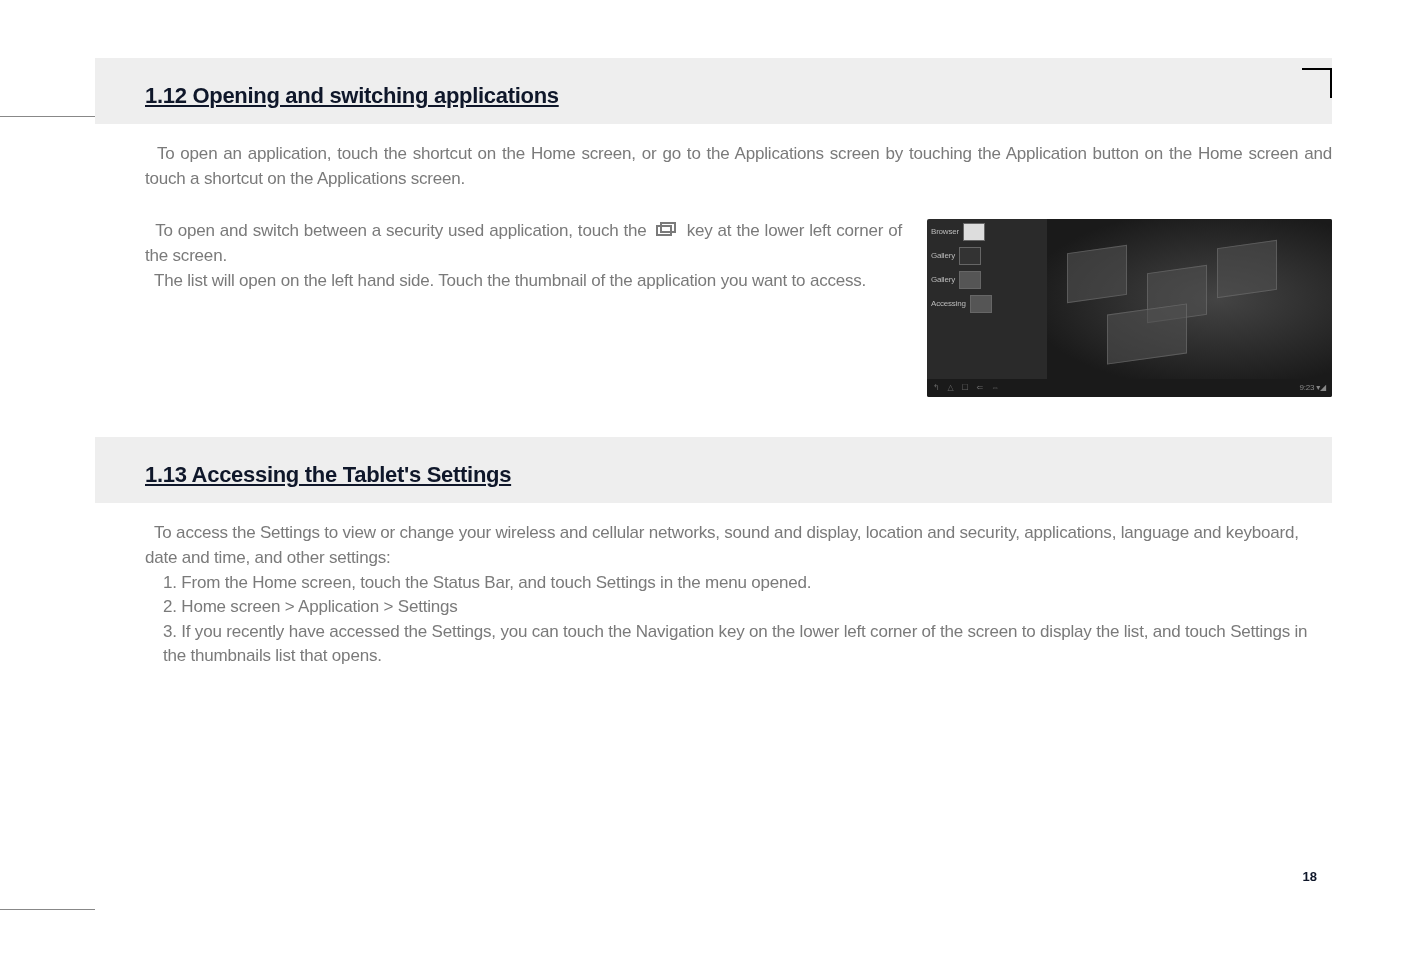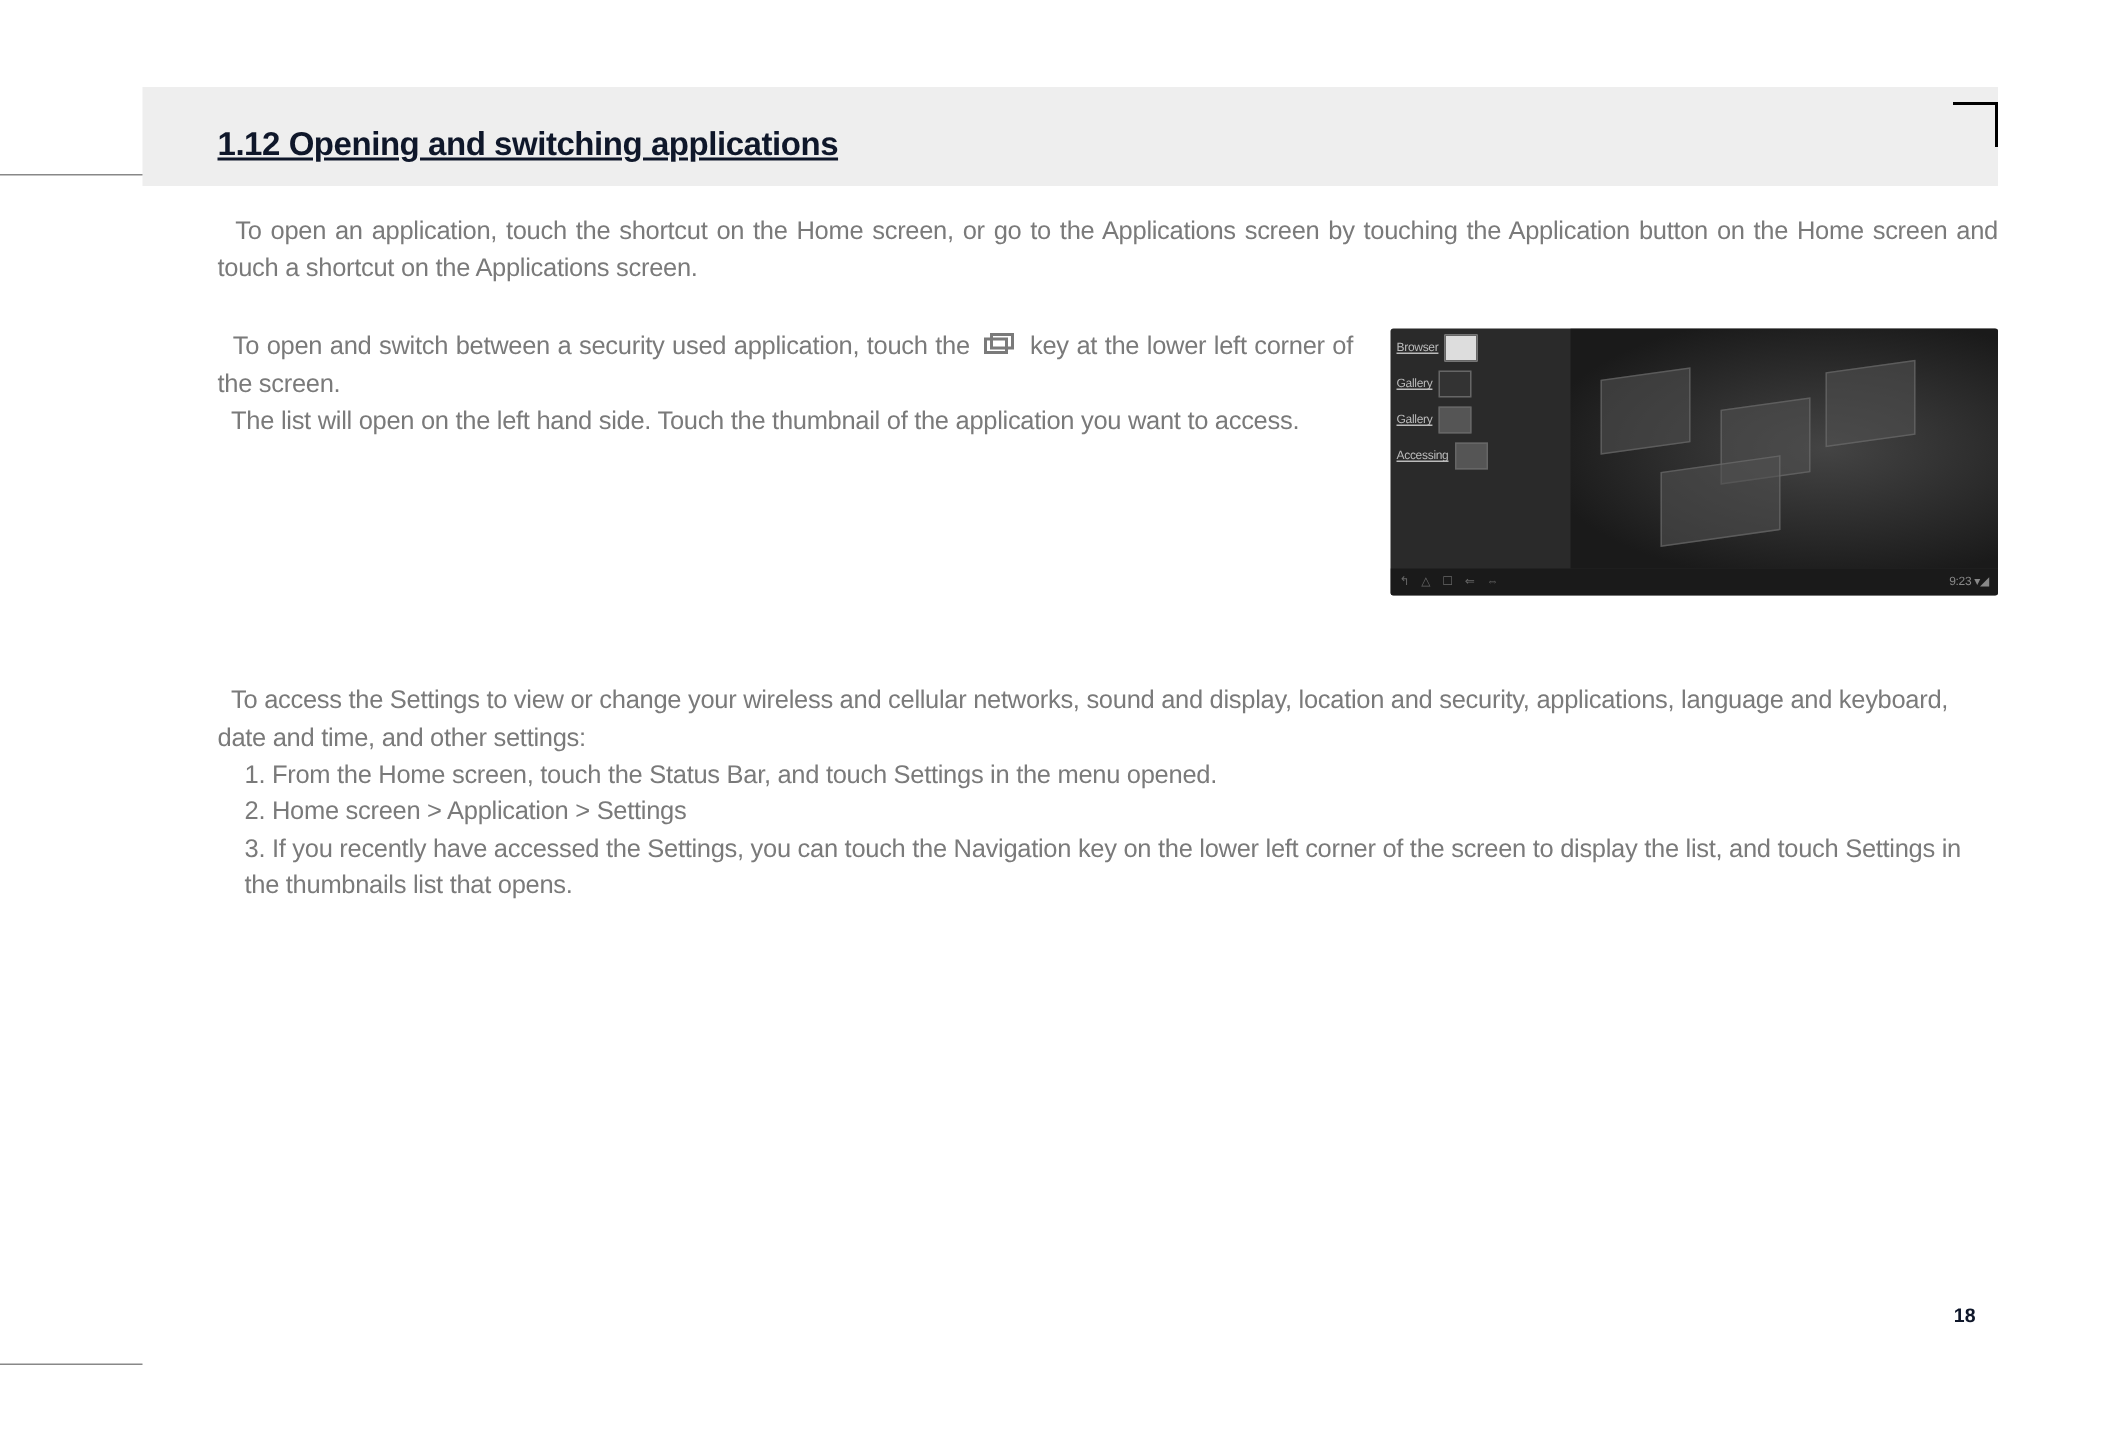--- a/index.html
+++ b/index.html
@@ -95,21 +95,21 @@
     border-radius: 2px;
   }
   .ss-sidebar {
     position: absolute;
     left: 0; top: 0; bottom: 18px;
     width: 120px;
     padding: 4px 4px;
     font-size: 8px;
     color: #bbb;
   }
-  .ss-item { display: flex; align-items: center; gap: 4px; margin-bottom: 6px; text-decoration: underline; }
+  .ss-item { display: flex; align-items: center; gap: 4px; margin-bottom: 6px; }
   .ss-thumb {
     width: 22px; height: 18px; background: #555; border: 1px solid #666;
   }
   .ss-thumb.white { background: #ddd; }
   .ss-thumb.dark { background: #333; }
   .ss-main {
     position: absolute;
     left: 120px; right: 0; top: 0; bottom: 18px;
     background: radial-gradient(ellipse at 60% 50%, #444 0%, #1a1a1a 80%);
   }
@@ -238,20 +238,23 @@
             <span>⇔</span>
           </div>
           <div><span>9:23</span> ▾◢</div>
         </div>
       </div>
     </div>
   </div>
 
   <div style="height:40px"></div>
 
+  <div class="gray-band">
+    <div class="heading">1.13 Accessing the Tablet's Settings</div>
+  </div>
 
   <div class="body-block">
     <div>
       &nbsp;&nbsp;<span>To access the Settings to view or change your wireless and cellular networks, sound and display, location and security, applications, language and keyboard, date and time, and other settings:</span>
     </div>
     <div class="list-indent">
       <div>1. From the Home screen, touch the Status Bar, and touch Settings in the menu opened.</div>
       <div>2. Home screen &gt; Application &gt; Settings</div>
       <div>3. If you recently have accessed the Settings, you can touch the Navigation key on the lower left corner of the screen to display the list, and touch Settings in the thumbnails list that opens.</div>
     </div>

